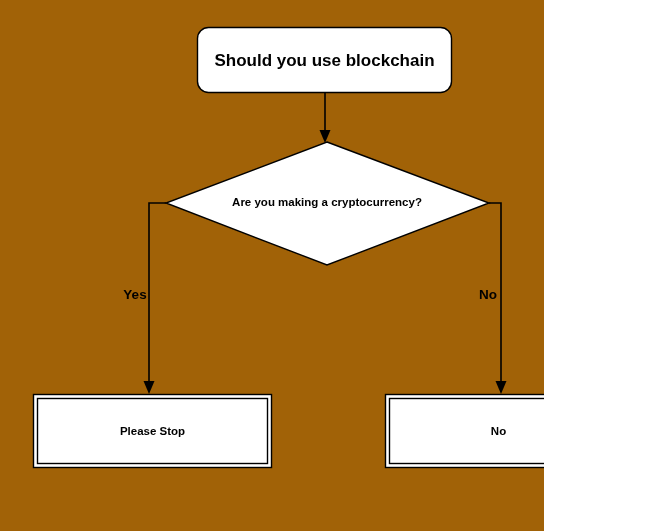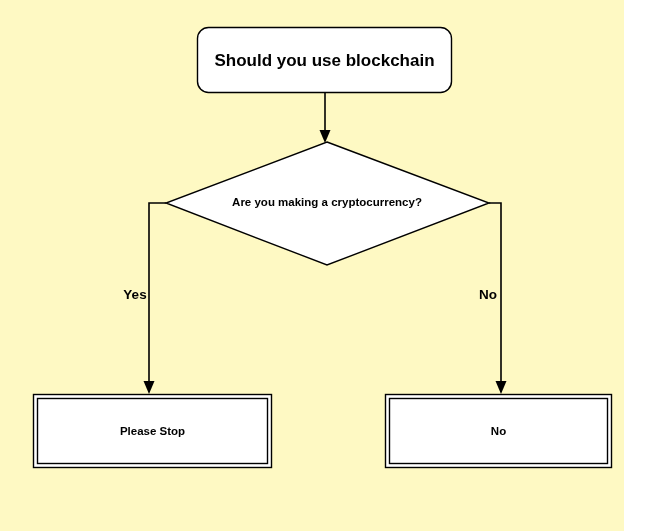--- a/index.html
+++ b/index.html
@@ -2,23 +2,23 @@
 <html><head>
 <meta charset="utf-8">
 <style>
   html, body {
     margin: 0;
     padding: 0;
     background: #ffffff;
   }
   #canvas {
     position: relative;
-    width: 624px;
+    width: 544px;
     height: 531px;
-    background: #fef9c3;
+    background: #a16207;
     overflow: hidden;
     font-family: "Liberation Sans", sans-serif;
   }
   #flow-svg {
     position: absolute;
     top: 0;
     left: 0;
     width: 648px;
     height: 531px;
   }

